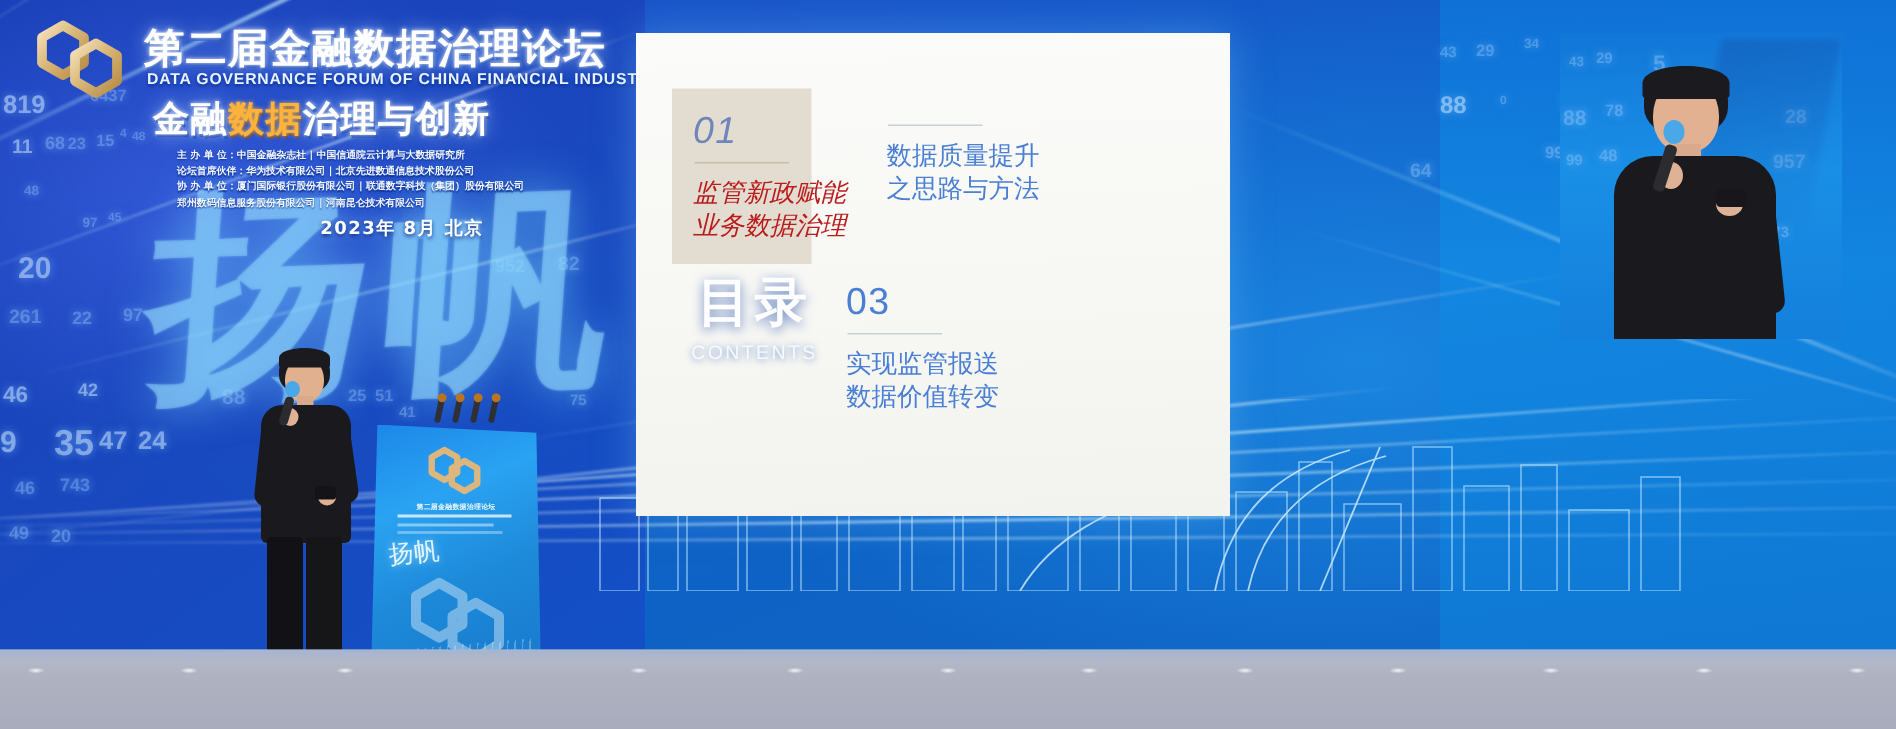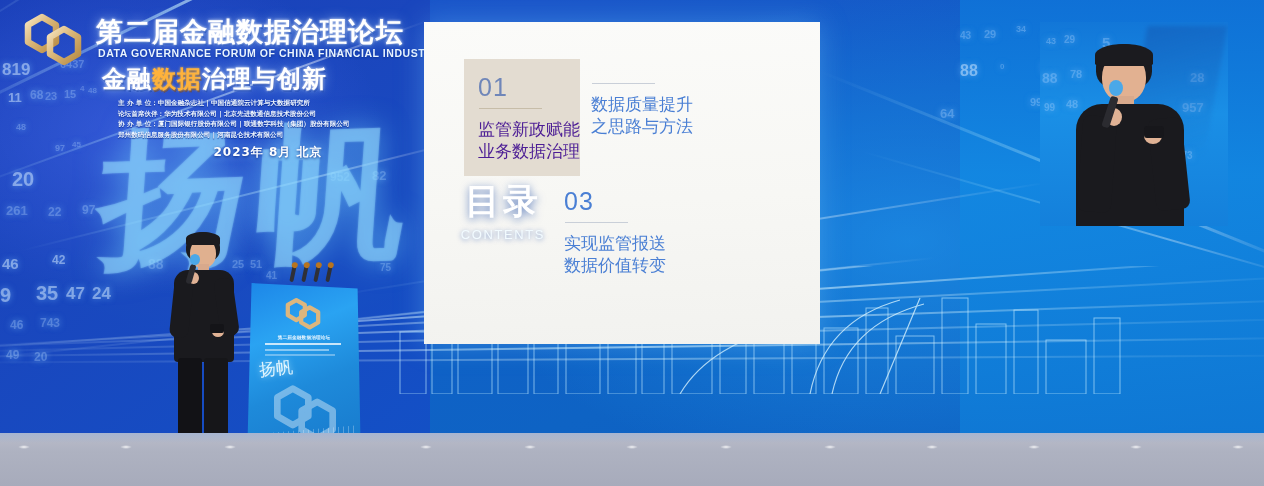--- a/index.html
+++ b/index.html
@@ -124,21 +124,21 @@
     color:#4a7fd4; line-height:1;
   }
   .toc-item .rule { width:63px; height:1px; background:#c9cfd8; margin:8px 0 9px 1px; }
   .toc-item .txt {
     font-family:"DejaVu Sans", sans-serif; font-weight:400; font-size:17px; line-height:1.30;
     color:#4a7fd4; white-space:nowrap;
   }
   .toc-item.boxed { background:#e3dcd1; padding:16px 10px 14px 14px; }
   .toc-item.boxed .n { color:#6f86b9; }
   .toc-item.boxed .rule { background:#c7bda9; }
-  .toc-item.boxed .txt { color:#4c1d95; }
+  .toc-item.boxed .txt { color:#b91c1c; }
 
   
   .videofeed {
     position:absolute; left:1040px; top:22px; width:188px; height:204px;
     background:linear-gradient(180deg,#1277d8 0%,#1a8fe6 45%,#1480db 100%);
     overflow:hidden;
   }
 
   
   .person { position:absolute; }
@@ -221,21 +221,21 @@
     <span class="num dim" style="left:16px; top:122px; font-size:9px;">48</span>
     <span class="num dim" style="left:55px; top:143px; font-size:9px;">97</span>
     <span class="num dim" style="left:72px; top:140px; font-size:8px;">45</span>
     <span class="num" style="left:12px;  top:168px; font-size:20px;">20</span>
     <span class="num dim" style="left:6px;  top:203px; font-size:13px;">261</span>
     <span class="num dim" style="left:48px; top:205px; font-size:12px;">22</span>
     <span class="num dim" style="left:82px; top:203px; font-size:12px;">97</span>
     <span class="num" style="left:2px;   top:255px; font-size:15px;">46</span>
     <span class="num" style="left:52px;  top:253px; font-size:12px;">42</span>
     <span class="num" style="left:0px;   top:284px; font-size:20px;">9</span>
-    <span class="num" style="left:36px;  top:282px; font-size:20px;">35</span>
+    <span class="num" style="left:36px;  top:282px; font-size:24px;">35</span>
     <span class="num" style="left:66px;  top:284px; font-size:17px;">47</span>
     <span class="num" style="left:92px;  top:284px; font-size:17px;">24</span>
     <span class="num dim" style="left:10px; top:318px; font-size:12px;">46</span>
     <span class="num dim" style="left:40px; top:316px; font-size:12px;">743</span>
     <span class="num dim" style="left:6px;  top:348px; font-size:12px;">49</span>
     <span class="num dim" style="left:34px; top:350px; font-size:12px;">20</span>
   </div>
 
   <div>
     <span class="num dim" style="left:330px; top:170px; font-size:12px;">952</span>
@@ -338,21 +338,21 @@
       <div class="org-line">论坛首席伙伴：华为技术有限公司 | 北京先进数通信息技术股份公司</div>
       <div class="org-line">协 办 单 位：厦门国际银行股份有限公司 | 联通数字科技（集团）股份有限公司</div>
       <div class="org-line">郑州数码信息服务股份有限公司 | 河南昆仑技术有限公司</div>
     </div>
 
     <div class="date-line">2023年 8月  北京</div>
   </div>
 
   <div class="slide">
 
-    <div class="toc-item boxed" style="left:40px; top:37px; width:116px;">
+    <div class="toc-item boxed" style="left:24px; top:37px; width:93px;font-style:italic;">
       <div class="n">01</div>
       <div class="rule"></div>
       <div class="txt">监管新政赋能</div>
       <div class="txt">业务数据治理</div>
     </div>
 
     <div class="toc-item" style="left:167px; top:53px;">
       <div class="rule"></div>
       <div class="txt">数据质量提升</div>
       <div class="txt">之思路与方法</div>

